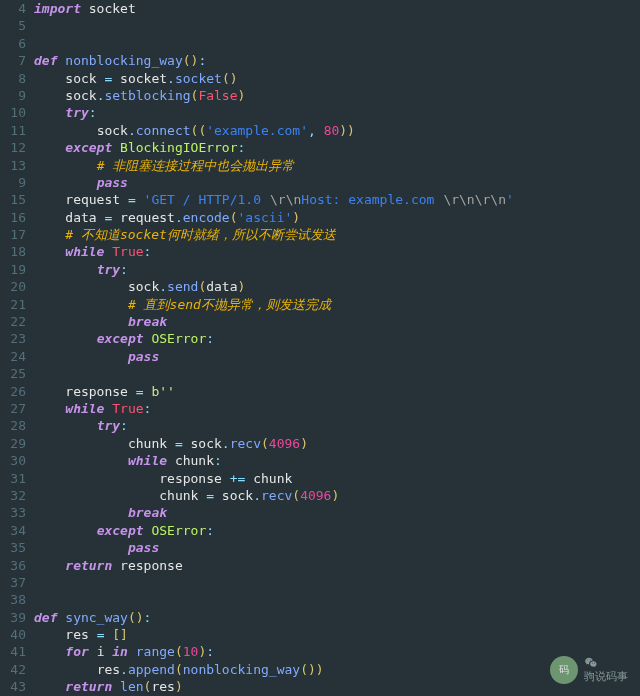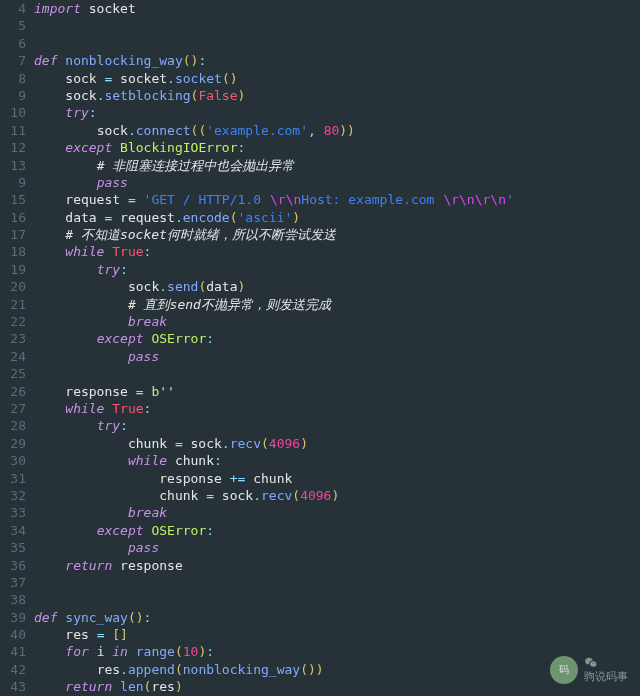--- a/index.html
+++ b/index.html
@@ -18,32 +18,32 @@
 .gutter {
   width:34px;
   text-align:right;
   padding-right:8px;
   color:#546e7a;
   user-select:none;
   flex-shrink:0;
 }
 .code { flex:1; white-space:pre; }
 .line { height:17.4px; }
-.tok-kw    { color:#c792ea; font-style:italic; }   
+.tok-kw    { color:#c792ea; font-style:italic;font-weight:bold; }   
 .tok-bool  { color:#ff5370; }                      
 .tok-mod   { color:#e6e6e6; }                      
 .tok-fn    { color:#82aaff; }                      
 .tok-call  { color:#82aaff; }                      
 .tok-var   { color:#e6e6e6; }                      
 .tok-op    { color:#89ddff; }                      
 .tok-pun   { color:#d9c56e; }                      
 .tok-str   { color:#3b82f6; }                      
-.tok-esc   { color:#d946ef;padding-left:9px; }                      
+.tok-esc   { color:#a3a3a3;padding-left:9px; }                      
 .tok-num   { color:#ec4899; }                      
-.tok-cmt   { color:#e5e5e5; font-style:italic;text-align:right; }   
+.tok-cmt   { color:#eab308; font-style:italic;text-align:right; }   
 .tok-cls   { color:#bef264; }                      
 .tok-byte  { color:#c3e88d; }
 .watermark {
   position:absolute;
   right:12px;
   bottom:12px;
   display:flex;
   align-items:center;
   gap:6px;
   font-family:"PingFang SC","Heiti SC","Microsoft YaHei",sans-serif;

